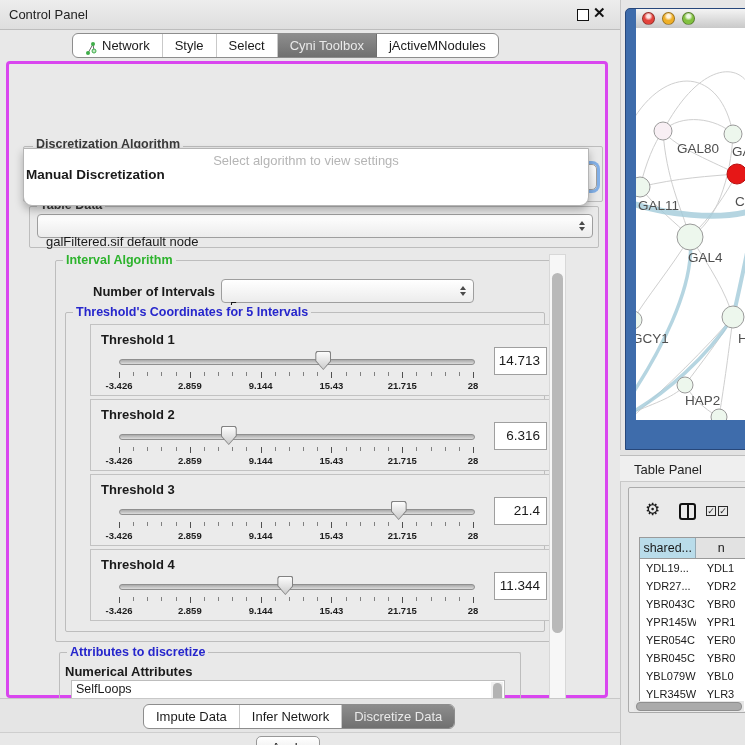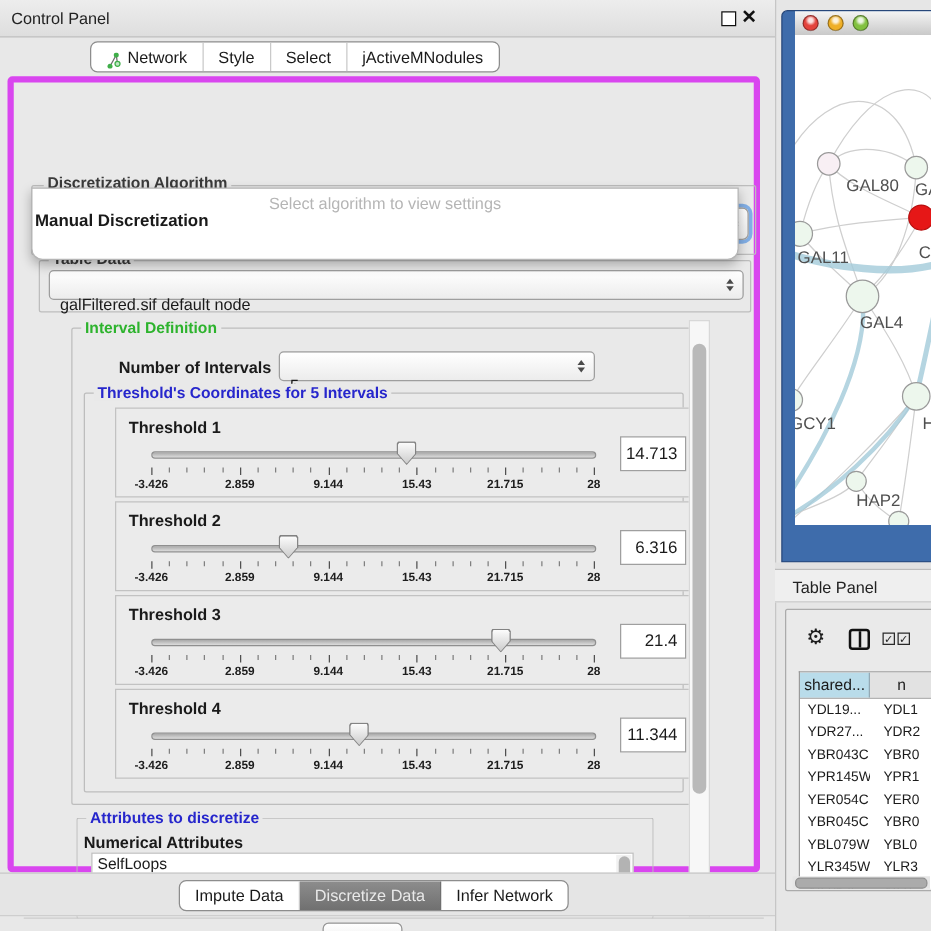--- a/index.html
+++ b/index.html
@@ -17,21 +17,21 @@
   .seg .s{padding:0 12px;line-height:23px;font-size:13px;color:#1a1a1a;border-right:1px solid #c9c9c9;
           display:flex;align-items:center;gap:5px;white-space:nowrap;}
   .seg .s:last-child{border-right:none;}
   .seg .s.sel{background:linear-gradient(#8d8d8d,#707070);color:#e9e9e9;border-right-color:#6f6f6f;}
   #top-tabs{left:72px;top:33px;}
   #bottom-tabs{left:143px;top:704px;}
   #bottom-bar{position:absolute;left:0;top:698px;width:620px;height:33px;background:#e5e5e5;
               border-top:1px solid #c8c8c8;border-bottom:1px solid #cecece;}
   
   #content{position:absolute;left:6px;top:61px;width:602px;height:637px;background:#e9e9e9;
-           border:5px solid #d946ef;border-radius:4px;box-sizing:border-box;}
+           border:3px solid #d946ef;border-radius:4px;box-sizing:border-box;}
   .group{position:absolute;border:1px solid #bdbdbd;border-radius:2px;}
   .gtitle{position:absolute;font-size:12.5px;font-weight:bold;background:#e9e9e9;padding:0 3px;z-index:2;}
   .gtitle.green{color:#2db32d;}
   .gtitle.blue{color:#2626cc;}
   .gtitle.dark{color:#3a3a3a;}
   
   .combo{position:absolute;background:linear-gradient(#ffffff,#ececec);border:1px solid #9e9e9e;
          border-radius:4px;font-size:13px;box-sizing:border-box;}
   .combo .ctext{position:absolute;left:8px;top:16px;line-height:22px;white-space:nowrap;}
   .arrows{position:absolute;right:7px;top:50%;transform:translateY(-50%);display:flex;flex-direction:column;gap:2px;}
@@ -149,20 +149,23 @@
             </svg>
         </span>
         <span>Network</span>
       </span>
       <span class="s">
           <span>Style</span>
         </span>
       <span class="s">
           <span>Select</span>
         </span>
+      <span class="s sel">
+          <span>Cyni Toolbox</span>
+        </span>
       <span class="s">
           <span>jActiveMNodules</span>
         </span>
     </div>
 
     <div id="content">
 
       <div class="group" id="algo-group"></div>
       <div class="gtitle dark" id="algo-title">Discretization Algorithm</div>
       <div class="combo" id="algo-combo">
@@ -181,21 +184,21 @@
       <div class="gtitle dark" id="tabledata-title">Table Data</div>
       <div class="combo" id="table-combo">
         <span class="ctext">galFiltered.sif default node</span>
         <span class="arrows">
             <span class="tri-up"></span>
             <span class="tri-down"></span>
           </span>
       </div>
 
       <div class="group" id="interval-group"></div>
-      <div class="gtitle green" id="interval-title">Interval Definition</div>
+      <div class="gtitle green" id="interval-title">Interval Algorithm</div>
       <div id="numint-label">Number of Intervals</div>
       <div class="combo" id="numint-combo">
         <span class="ctext">5</span>
         <span class="arrows">
             <span class="tri-up"></span>
             <span class="tri-down"></span>
           </span>
       </div>
       <div class="group" id="thr-group"></div>
       <div class="gtitle blue" id="thr-title">Threshold's Coordinates for 5 Intervals</div>
@@ -381,25 +384,25 @@
 
       <div id="apply-sep"></div>
       <div id="apply-btn">Apply</div>
     </div>
 
     <div id="bottom-bar"></div>
     <div class="seg" id="bottom-tabs">
       <span class="s">
           <span>Impute Data</span>
         </span>
+      <span class="s">
+          <span>Infer Network</span>
+        </span>
       <span class="s sel">
           <span>Discretize Data</span>
-        </span>
-      <span class="s">
-          <span>Infer Network</span>
         </span>
     </div>
   </div>
 
   <div id="right-col"></div>
 
   <div id="net-frame"></div>
   <div id="net-titlebar"></div>
   <span class="light" id="light-red"></span>
   <span class="light" id="light-yellow"></span>

